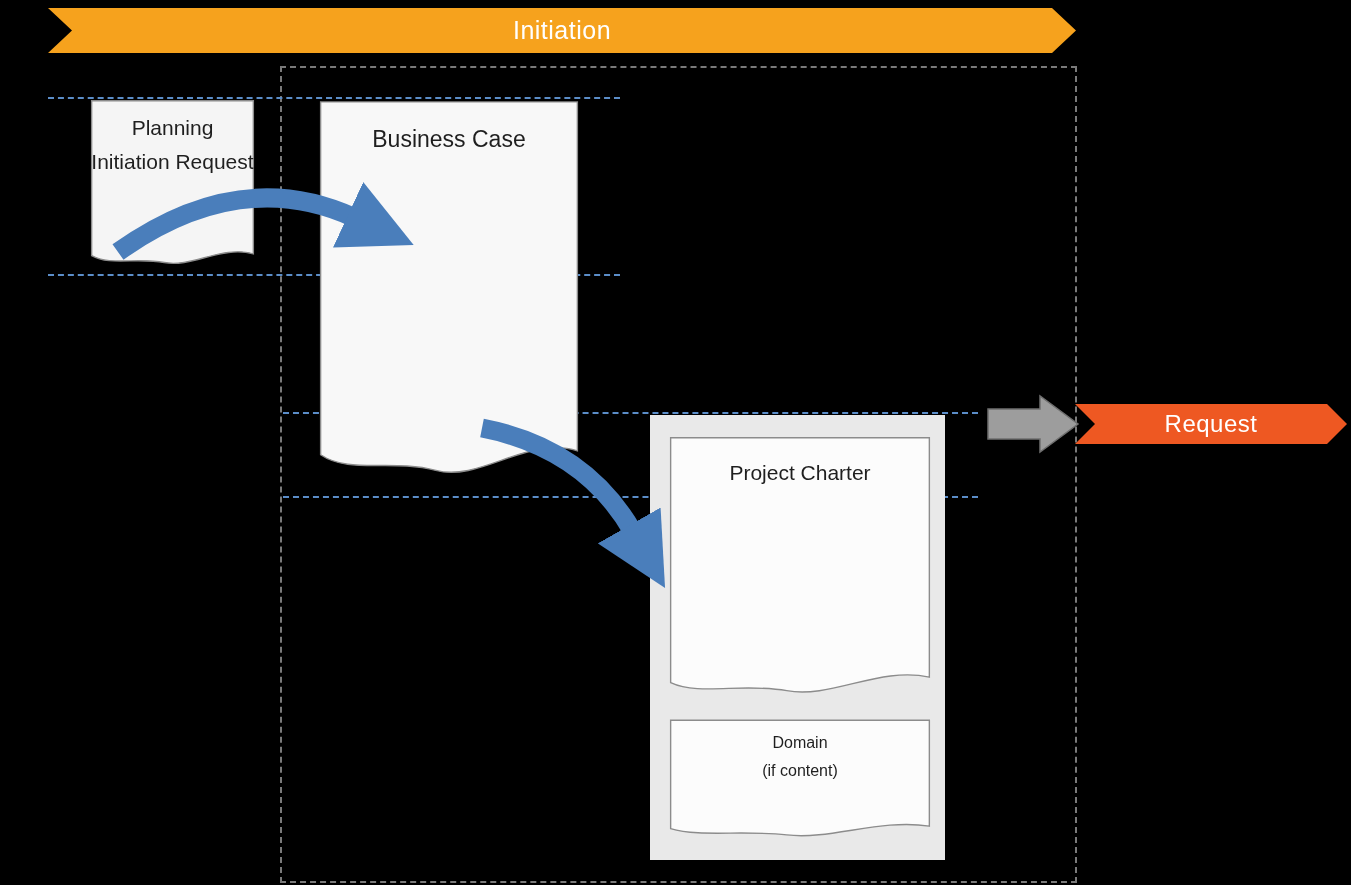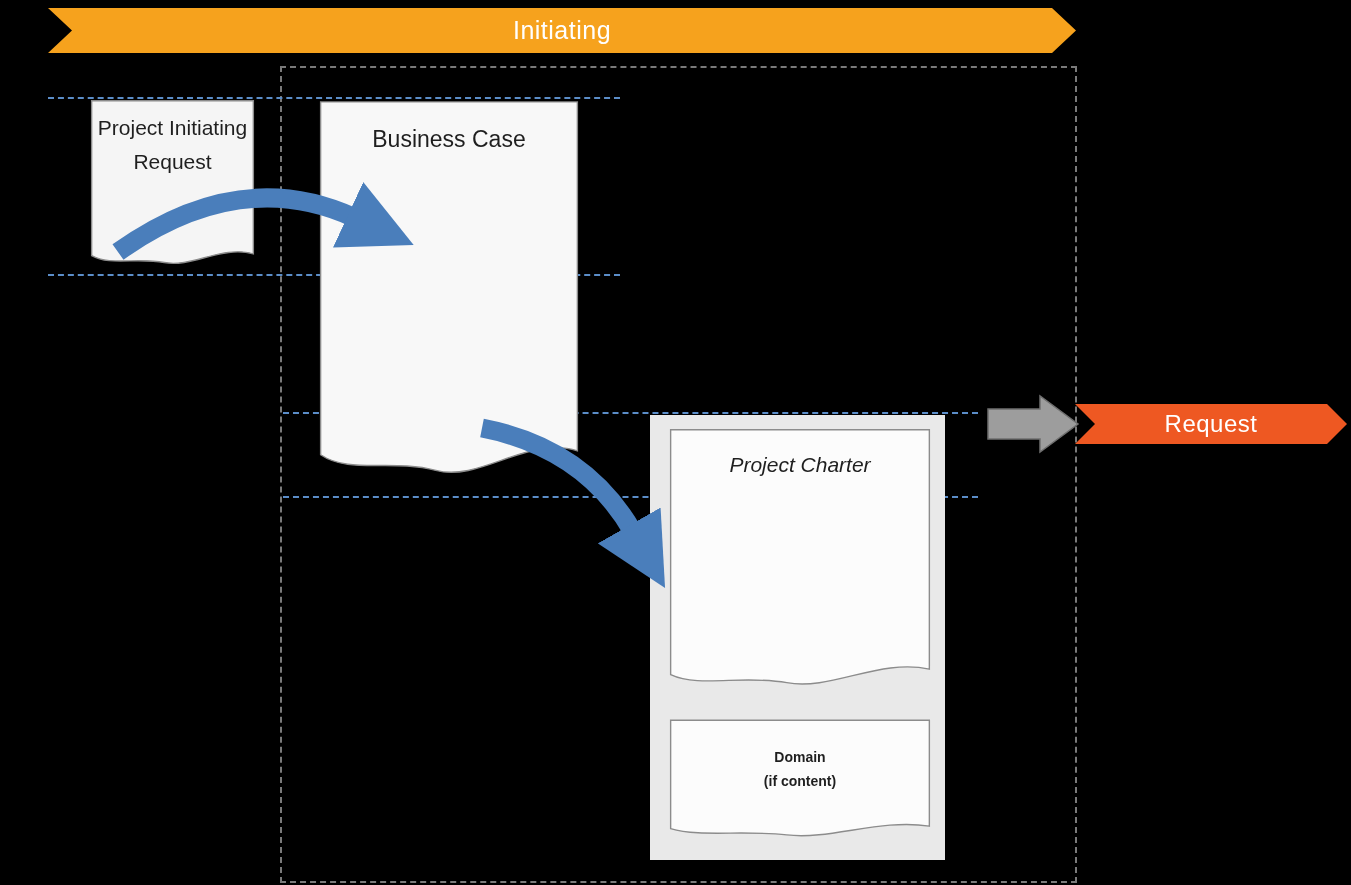--- a/index.html
+++ b/index.html
@@ -53,55 +53,55 @@
     text-align: center; color: #1f1f1f;
   }
   .doc-pir { left: 90px; top: 99px; width: 165px; height: 174px; }
   .doc-pir .doc-label { top: 12px; font-size: 21px; line-height: 1.6; }
   .doc-business-case { left: 318px; top: 98px; width: 262px; height: 392px; }
   .doc-business-case .doc-label { top: 28px; font-size: 23px; }
   .charter-panel {
     position: absolute; left: 650px; top: 415px; width: 295px; height: 445px;
     background: #e9e9e9; z-index: 2;
   }
-  .doc-project-charter { left: 18px; top: 12px; width: 264px; height: 272px; position: absolute; font-style: italic; }
+  .doc-project-charter { left: 18px; top: 20px; width: 264px; height: 272px; position: absolute; }
   .doc-project-charter .doc-label { top: 26px; font-size: 21px; }
   .doc-domain { left: 18px; top: 304px; width: 264px; height: 126px; position: absolute; }
-  .doc-domain .doc-label { top: 26px; font-size: 14px; line-height: 1.72; font-weight: bold; }
+  .doc-domain .doc-label { top: 10px; font-size: 16px; line-height: 1.72; }
 
   
   .arrows-overlay {
     position: absolute; inset: 0; width: 1351px; height: 885px;
     z-index: 3; pointer-events: none;
   }
 </style>
 </head>
 <body>
 
 <div class="canvas">
 
   <div class="banner banner-initiating">
     <svg viewBox="0 0 1028 45" preserveAspectRatio="none">
       <polygon points="0,0 1004,0 1028,22.5 1004,45 0,45 24,22.5" fill="#F6A21D"></polygon>
     </svg>
-    <div class="banner-label">Initiating</div>
+    <div class="banner-label">Initiation</div>
   </div>
 
   <div class="process-container"></div>
 
   <div class="guide-line guide-a"></div>
   <div class="guide-line guide-b"></div>
   <div class="guide-line guide-c"></div>
   <div class="guide-line guide-d"></div>
 
   <div class="doc doc-pir">
     <svg viewBox="0 0 100 100" preserveAspectRatio="none">
       <path d="M1,1 H99 V89 C 80,84 62,97 45,94 C 28,91 12,96 1,90 Z" fill="#F5F5F5" stroke="#8c8c8c" stroke-width="1.4" vector-effect="non-scaling-stroke"></path>
     </svg>
-    <div class="doc-label">Project Initiating Request</div>
+    <div class="doc-label">Planning Initiation Request</div>
   </div>
 
   <div class="doc doc-business-case">
     <svg viewBox="0 0 100 100" preserveAspectRatio="none">
       <path d="M1,1 H99 V90 C 80,86 62,98 45,95 C 28,92 12,96 1,91 Z" fill="#F8F8F8" stroke="#8c8c8c" stroke-width="1.4" vector-effect="non-scaling-stroke"></path>
     </svg>
     <div class="doc-label">Business Case</div>
   </div>
 
   <div class="charter-panel">

